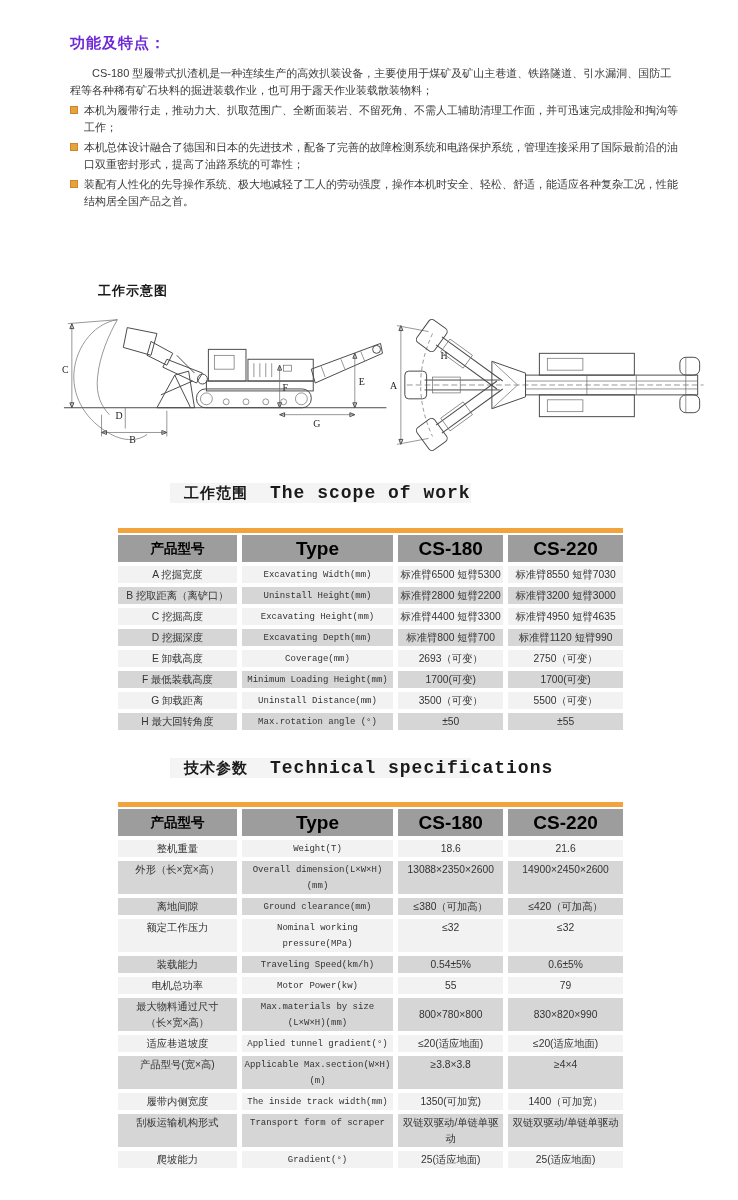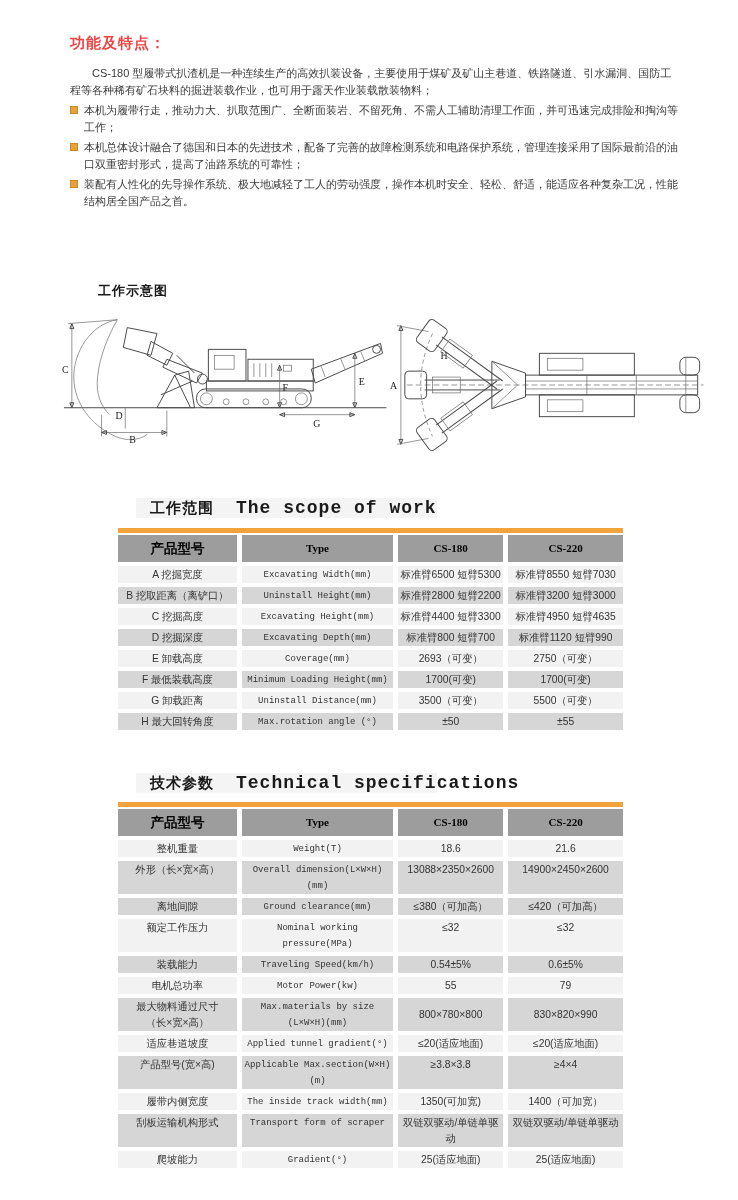--- a/index.html
+++ b/index.html
@@ -2,36 +2,36 @@
 <html><head>
 <meta charset="utf-8">
 <style>
   * { margin:0; padding:0; box-sizing:border-box; }
   html,body { background:#ffffff; }
   body { font-family:"Liberation Sans", sans-serif; color:#333; }
   .page { position:relative; width:738px; height:1200px; background:#fff; overflow:hidden; }
 
   
   .features { position:absolute; top:34px; left:70px; width:608px; }
-  .features h1 { font-size:15px; font-weight:bold; color:#ef4444; margin-bottom:12px; letter-spacing:1px; }
+  .features h1 { font-size:15px; font-weight:bold; color:#6d28d9; margin-bottom:12px; letter-spacing:1px; }
   .features p.intro { font-size:11px; line-height:17px; color:#3a3a3a; text-indent:2em; margin-bottom:2px; }
   .bullets { list-style:none; }
   .bullets li { position:relative; padding-left:14px; font-size:11px; line-height:17px; color:#3a3a3a; margin-top:3px; }
   .bullets .sq { position:absolute; left:0; top:4px; width:8px; height:8px; background:#e8a23b; border:1px solid #c9882a; }
 
   
   .diagram-title { position:absolute; top:282px; left:98px; font-size:13px; font-weight:bold; color:#1a1a1a; letter-spacing:1px; }
   .diagrams { position:absolute; top:303px; left:58px; width:650px; height:162px; display:flex; }
   .diagrams svg { display:block; }
   .dim-label { font-family:"Liberation Serif", serif; font-size:10px; fill:#222; }
   .draw { stroke:#4a4a4a; fill:none; stroke-width:1; }
   .drawthin { stroke:#6a6a6a; fill:none; stroke-width:0.7; }
 
   
-  .section-header { position:absolute; left:124px; display:flex; align-items:flex-end; height:50px; }
+  .section-header { position:absolute; left:124px; display:flex; align-items:center; height:50px;gap:34px; }
   .section-header .vbar { width:11px; background:#8f8f8f; margin-right:1px; }
   .section-header .hbox { width:301px; background:#f4f4f4; display:flex; align-items:center; padding-left:14px; white-space:nowrap; }
   .section-header .zh { font-size:15px; font-weight:bold; color:#1a1a1a; letter-spacing:1px; }
   .section-header .en { font-size:18px; font-weight:bold; color:#1a1a1a; margin-left:22px; font-family:"Liberation Mono", monospace; letter-spacing:1px; }
   #section-scope { top:468px; }
   #section-spec  { top:743px; }
 
   
   .spec-table { position:absolute; left:118px; width:505px; }
   #table1 { top:528px; }
@@ -39,21 +39,21 @@
   .orange-bar { height:5px; background:#f2a33c; margin-bottom:2px; }
   .trow { display:flex; margin-bottom:4px; }
   .trow .cell { margin-right:5px; }
   .trow .cell:last-child { margin-right:0; }
   .c1 { width:120px; }
   .c2 { width:153px; }
   .c3 { width:106px; }
   .c4 { width:116px; }
   .hrow .cell { background:#9d9d9d; height:27px; line-height:27px; text-align:center;
                 font-weight:bold; color:#000000; font-size:13.5px; }
-  .hrow .cell.en { font-family:Liberation Serif, serif; font-size:11px; }
+  .hrow .cell.en { font-family:Liberation Sans, sans-serif; font-size:19px; }
   .drow .cell { min-height:17px; line-height:16px; padding:1px 1px 0 1px; text-align:center;
                 font-size:10.3px; color:#333; white-space:pre-line; overflow:visible; }
   .drow.odd  .cell { background:#f2f2f2; }
   .drow.even .cell { background:#d6d6d6; }
   .drow .cell.typ { font-family:"Liberation Mono", monospace; font-size:9px; letter-spacing:0; }
   .drow.tall .cell { min-height:32px; display:flex; align-items:center; justify-content:center; }
 </style>
 </head>
 <body>
 

